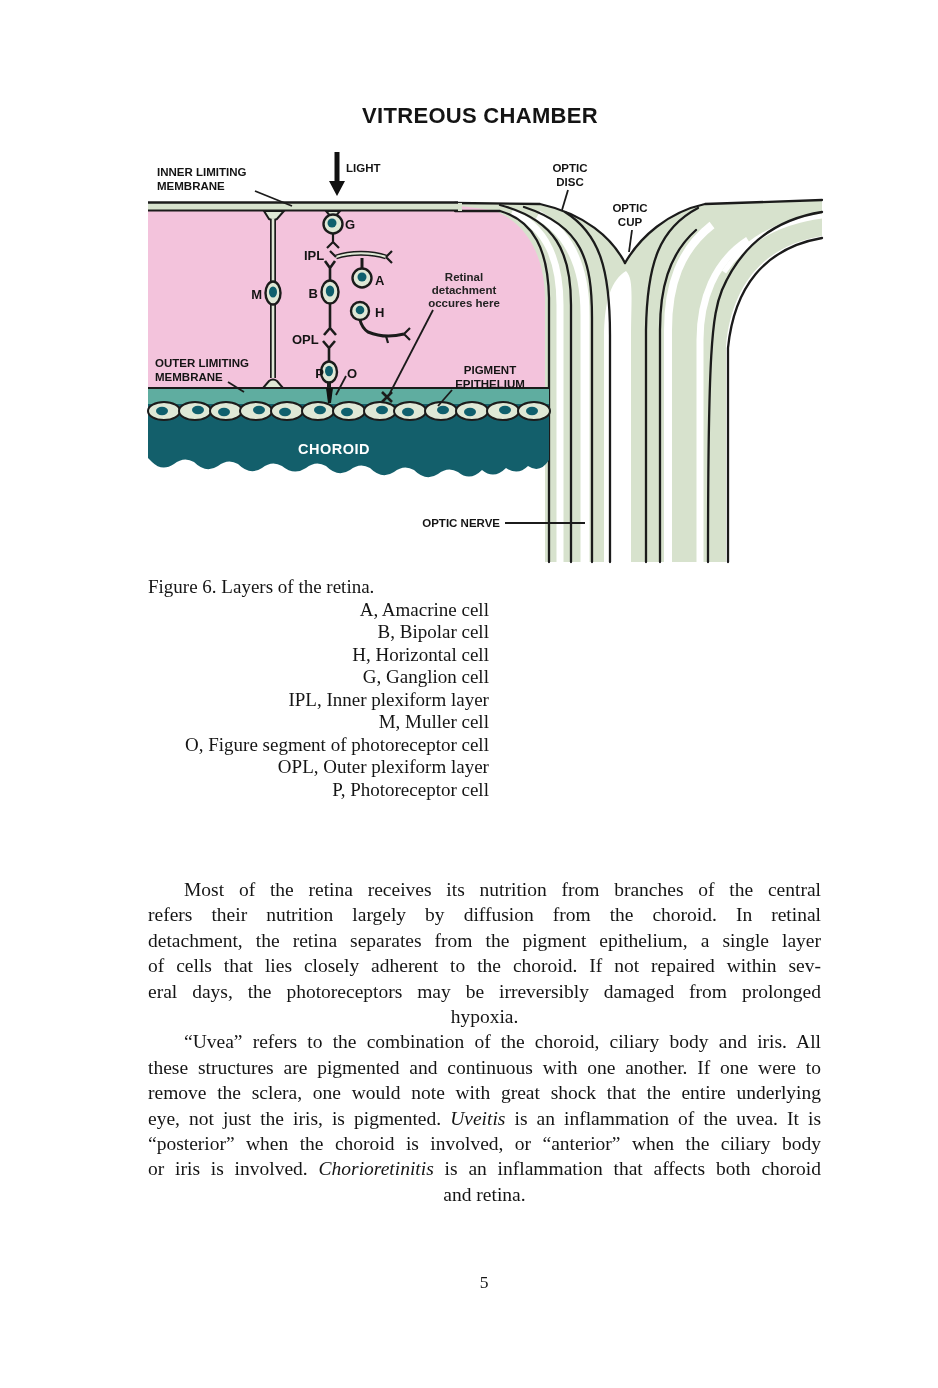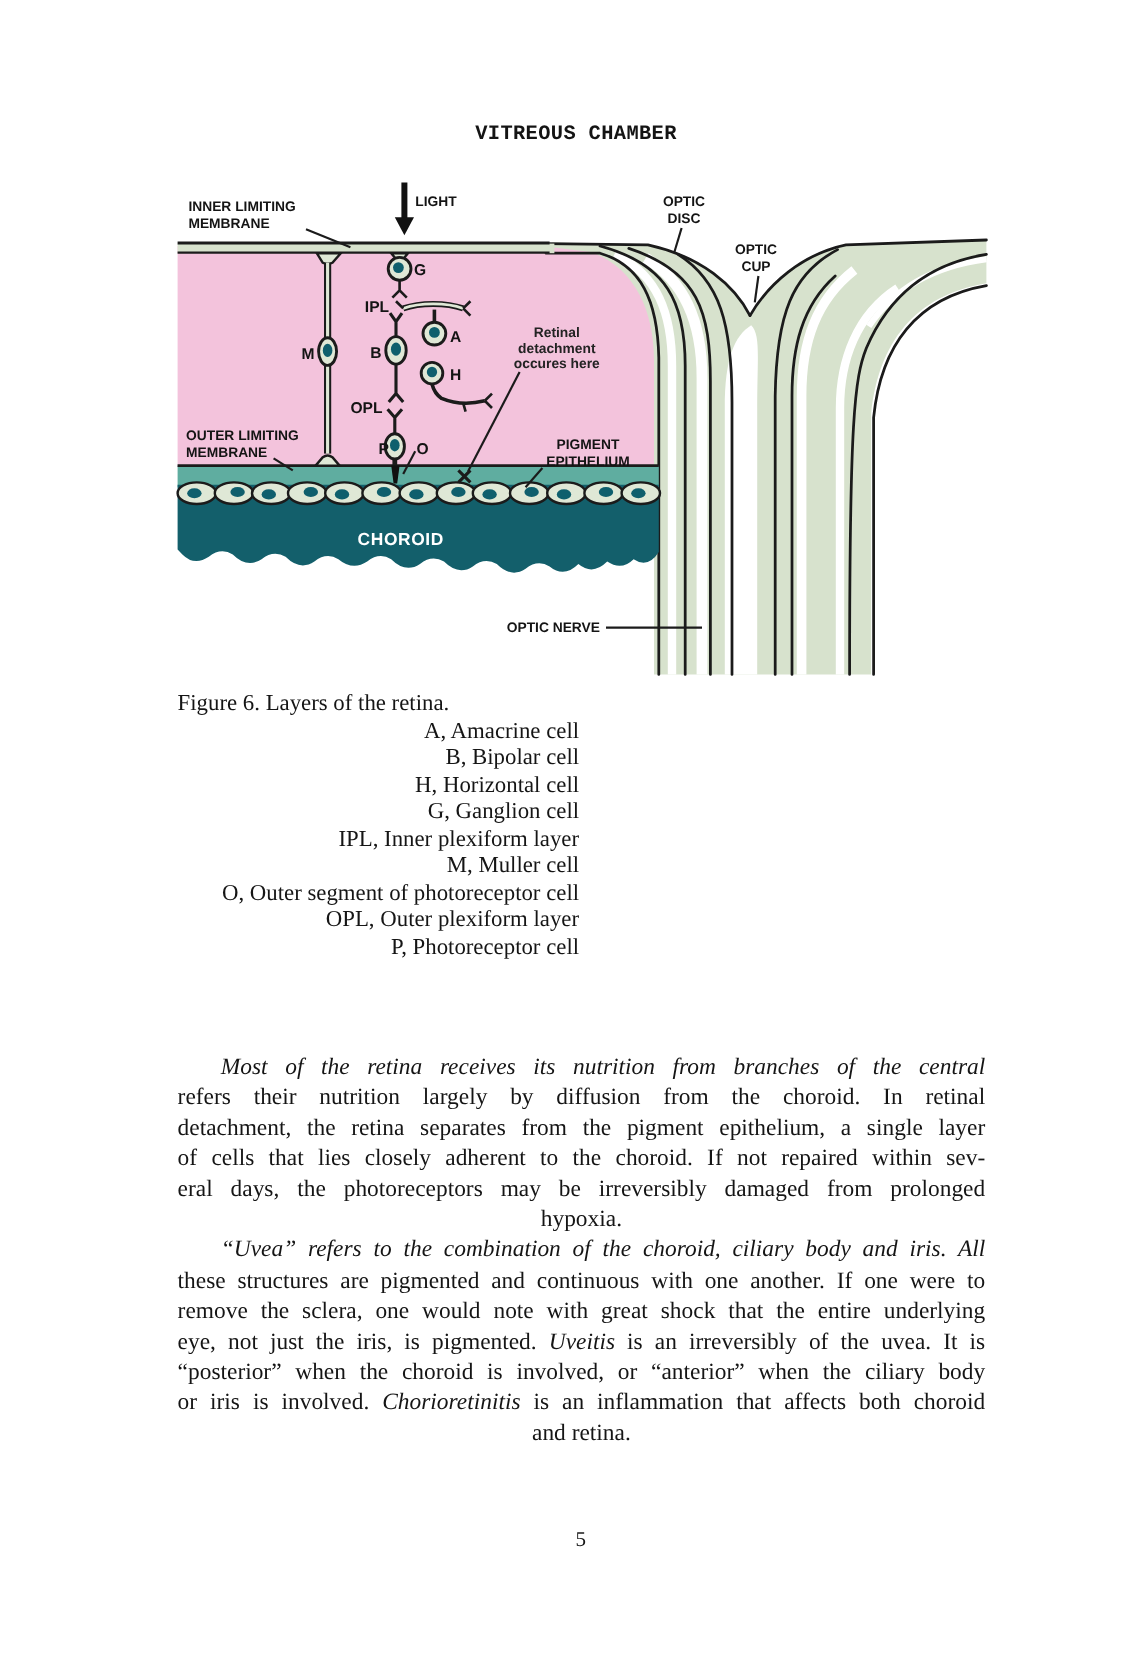--- a/index.html
+++ b/index.html
@@ -1,32 +1,32 @@
 <!DOCTYPE html>
 <html><head>
 <meta charset="utf-8">
 <style>
   html,body{margin:0;padding:0;background:#ffffff;}
   body{width:938px;height:1388px;position:relative;overflow:hidden;
        font-family:"Liberation Serif",serif;color:#151515;}
   .fig-heading{position:absolute;top:103px;left:150px;width:660px;text-align:center;
-       font-family:Liberation Mono, monospace;font-weight:bold;font-size:17px;
+       font-family:Liberation Sans, sans-serif;font-weight:bold;font-size:22px;
        letter-spacing:.3px;color:#141414;}
   svg.diagram{position:absolute;left:140px;top:140px;}
   .lbl{font:bold 11.5px "Liberation Sans",sans-serif;fill:#141414;}
   .cell-lbl{font:bold 13px "Liberation Sans",sans-serif;fill:#141414;}
   .rd-lbl{font:bold 11.5px "Liberation Sans",sans-serif;fill:#232323;}
   .choroid-lbl{font:bold 14.5px "Liberation Sans",sans-serif;fill:#ffffff;letter-spacing:.5px;}
   .caption{position:absolute;left:148px;top:576px;font-size:19px;line-height:22.5px;}
   .caption-items{padding-left:37px;text-align:right;}
   .bodytext{position:absolute;left:148px;top:877px;width:673px;font-size:19.5px;line-height:25.4px;}
   .bl{min-height:25.4px;}
   .jline{text-align:justify;text-align-last:justify;}
   .plain{text-align:center;}
-  .indent{text-indent:36px;font-style:italic;}
+  .indent{text-indent:36px;}
   .it{font-style:italic;}
   .pagenum{position:absolute;top:1272px;left:148px;width:672px;text-align:center;font-size:17.5px;}
 </style>
 </head>
 <body>
 
 <div class="fig-heading">VITREOUS CHAMBER</div>
 
 <svg class="diagram" width="692" height="432" viewBox="140 140 692 432" xmlns="http://www.w3.org/2000/svg">
 
@@ -200,39 +200,39 @@
 
 <div class="caption">
   <div>Figure 6. Layers of the retina.</div>
   <div class="caption-items">
     <div>A, Amacrine cell</div>
     <div>B, Bipolar cell</div>
     <div>H, Horizontal cell</div>
     <div>G, Ganglion cell</div>
     <div>IPL, Inner plexiform layer</div>
     <div>M, Muller cell</div>
-    <div>O, Outer segment of photoreceptor cell</div>
+    <div>O, Figure segment of photoreceptor cell</div>
     <div>OPL, Outer plexiform layer</div>
     <div>P, Photoreceptor cell</div>
   </div>
 </div>
 
 <div class="bodytext">
   <div>
     <div class="bl jline indent"><span>Most of the retina receives its nutrition from branches of the central</span></div>
     <div class="bl jline"><span>refers their nutrition largely by diffusion from the choroid. In retinal</span></div>
     <div class="bl jline"><span>detachment, the retina separates from the pigment epithelium, a single layer</span></div>
     <div class="bl jline"><span>of cells that lies closely adherent to the choroid. If not repaired within sev-</span></div>
     <div class="bl jline"><span>eral days, the photoreceptors may be irreversibly damaged from prolonged</span></div>
     <div class="bl plain"><span>hypoxia.</span></div>
   </div>
   <div>
     <div class="bl jline indent"><span>“Uvea” refers to the combination of the choroid, ciliary body and iris. All</span></div>
     <div class="bl jline"><span>these structures are pigmented and continuous with one another. If one were to</span></div>
     <div class="bl jline"><span>remove the sclera, one would note with great shock that the entire underlying</span></div>
-    <div class="bl jline"><span>eye, not just the iris, is pigmented. </span><span class="it">Uveitis</span><span> is an irreversibly of the uvea. It is</span></div>
+    <div class="bl jline"><span>eye, not just the iris, is pigmented. </span><span class="it">Uveitis</span><span> is an inflammation of the uvea. It is</span></div>
     <div class="bl jline"><span>“posterior” when the choroid is involved, or “anterior” when the ciliary body</span></div>
     <div class="bl jline"><span>or iris is involved. </span><span class="it">Chorioretinitis</span><span> is an inflammation that affects both choroid</span></div>
     <div class="bl plain"><span>and retina.</span></div>
   </div>
 </div>
 
 <div class="pagenum">5</div>
 
 </body></html>

